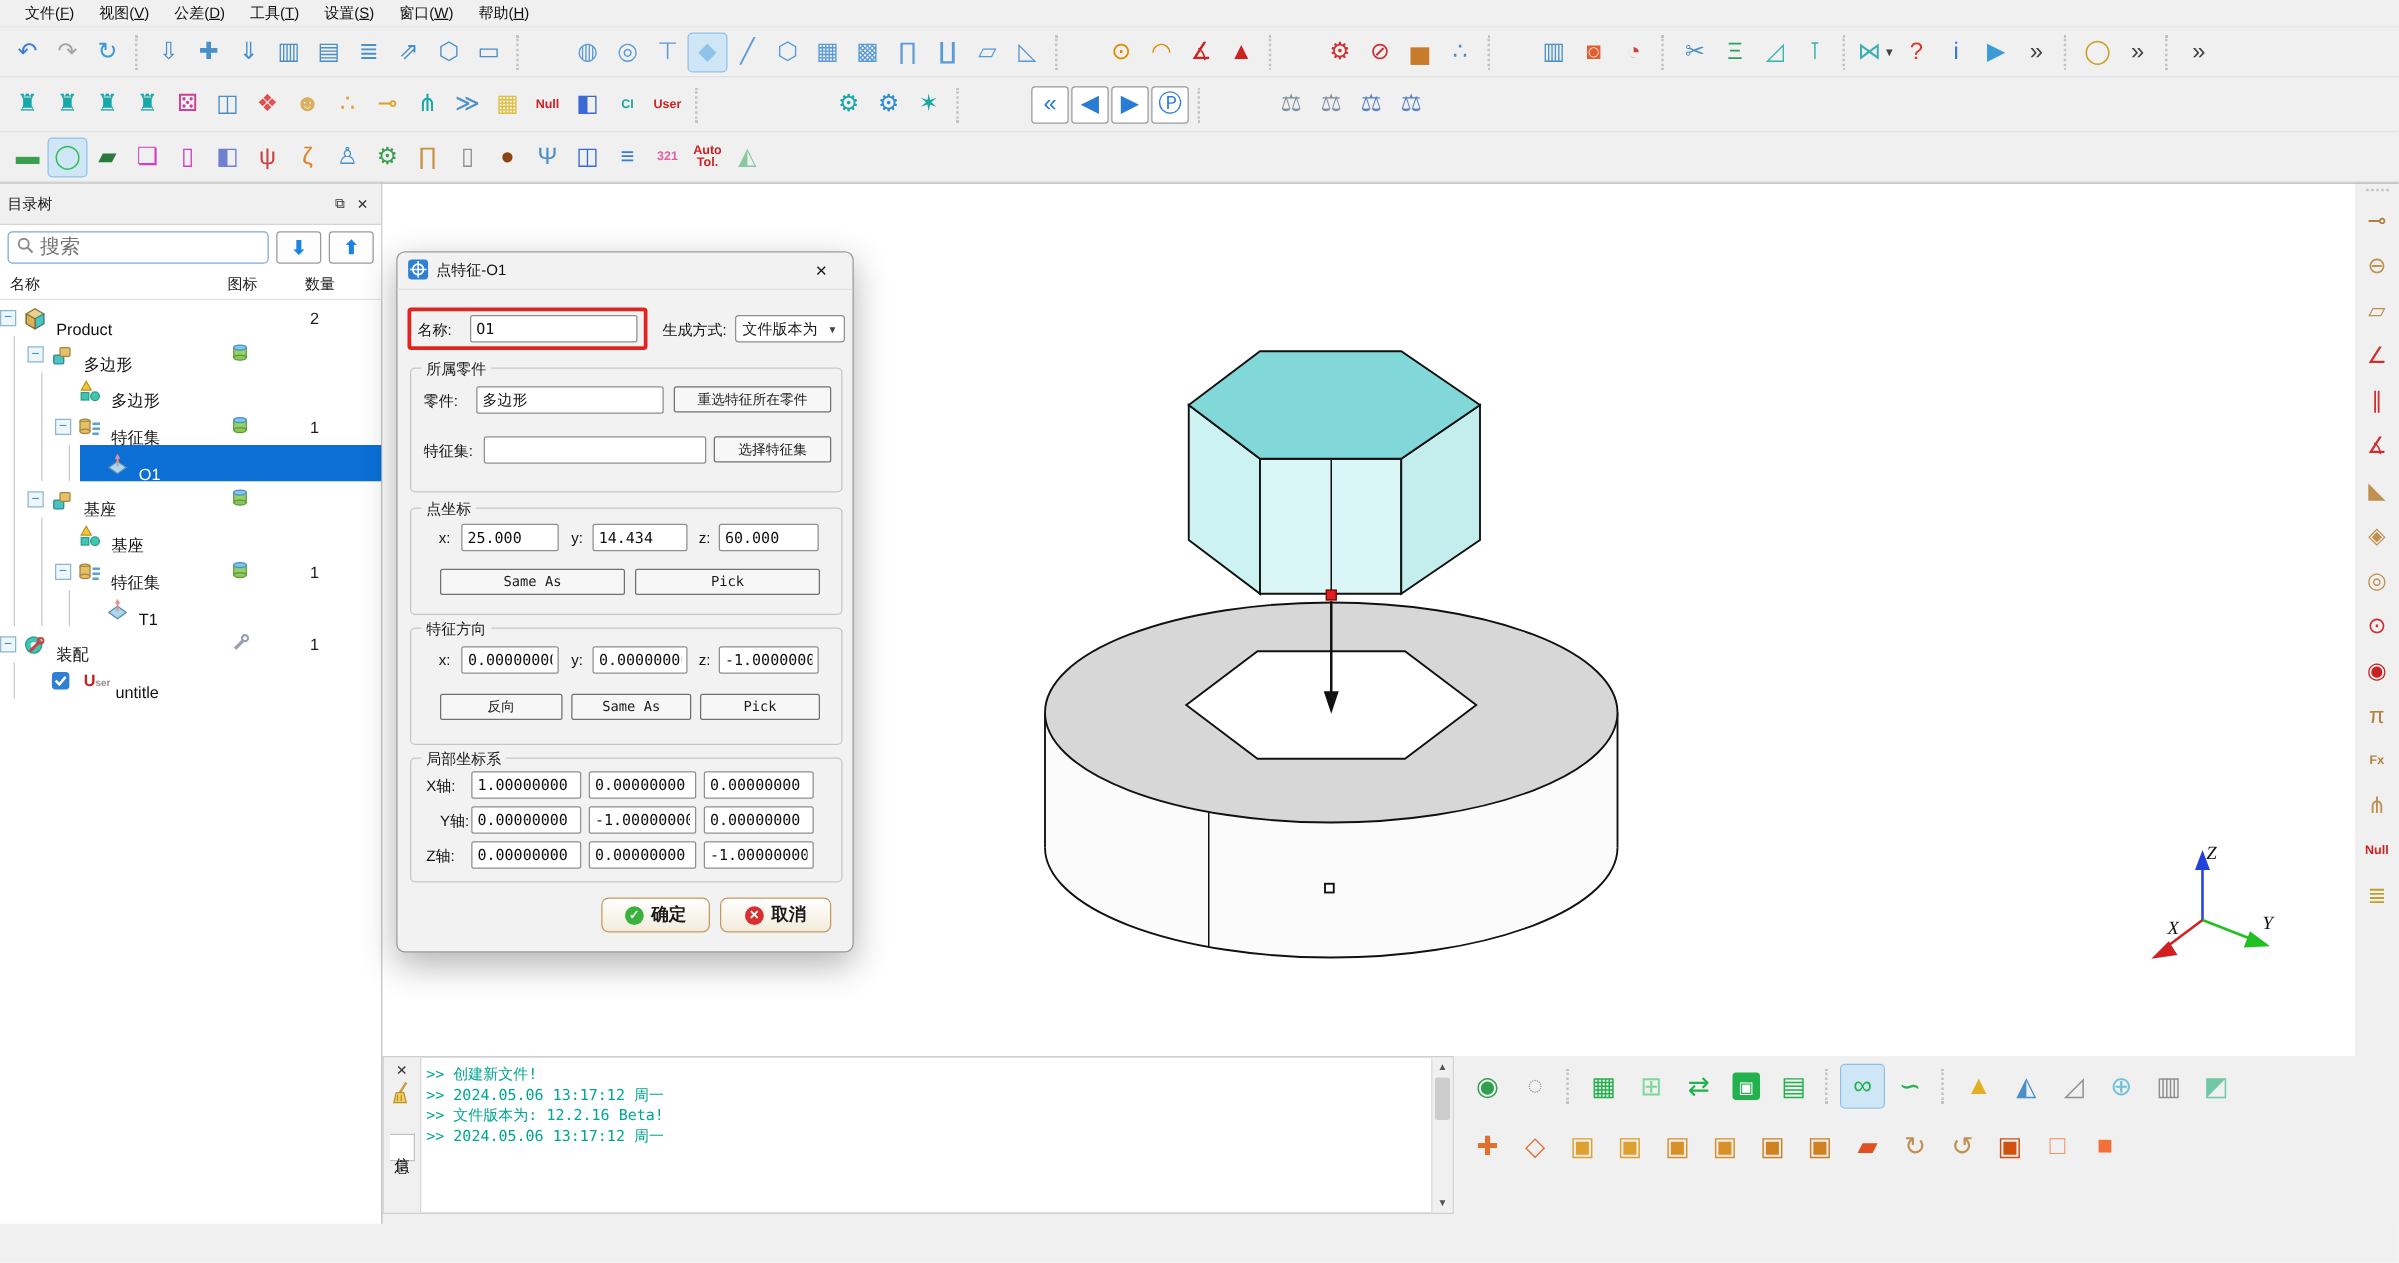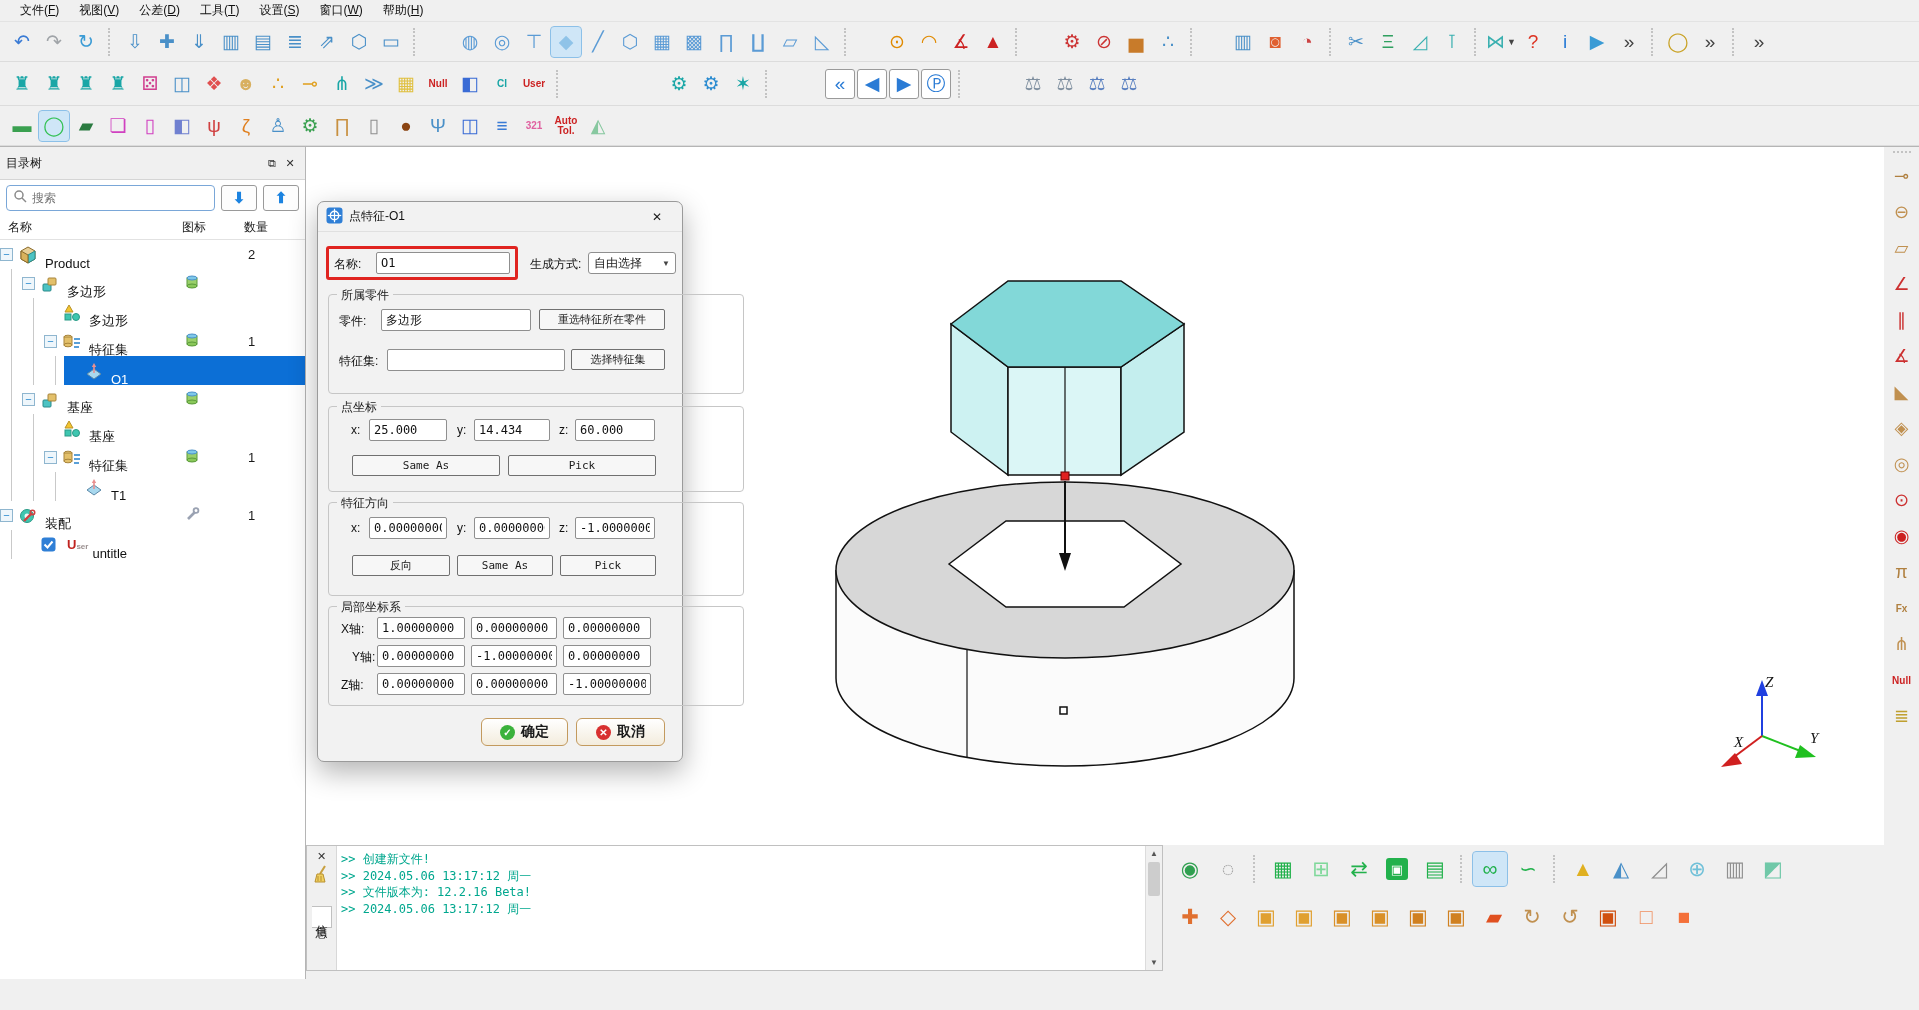--- a/index.html
+++ b/index.html
@@ -24,21 +24,21 @@
   .tb-sp { flex:none; }
   .tb-drop { font-size:9px; color:#444; margin-left:2px; }
 
   
   #tree-panel { position:absolute; left:0; top:146px; width:306px; height:833px; background:#fff; border-right:1px solid #b5b5b5; border-top:1px solid #b5b5b5; }
   #tree-title { height:24px; background:#f0f0f0; border-bottom:1px solid #d5d5d5; display:flex; align-items:center; padding:16px 6px; font-size:12px; }
   #tree-title .t { flex:1; }
   .winbtn { width:18px; height:16px; display:flex; align-items:center; justify-content:center; font-size:11px; color:#333; }
   #tree-search-row { height:36px; display:flex; align-items:center; gap:6px; padding:0 6px; background:#fff; }
   #search-box { flex:1; height:26px; border:1px solid #7aa7d8; border-radius:4px; background:#fff; display:flex; align-items:center; padding:0 6px; gap:5px; }
-  #search-box input { border:none; outline:none; font-size:12px; width:100%; color:#c2410c; background:transparent; }
+  #search-box input { border:none; outline:none; font-size:16px; width:100%; color:#c2410c; background:transparent; }
   .arrow-btn { width:36px; height:26px; border:1px solid #9a9a9a; border-radius:3px; background:#fdfdfd; display:flex; align-items:center; justify-content:center; font-size:15px; color:#1b83e0; font-weight:bold; }
   #tree-header { height:24px; display:flex; border-bottom:1px solid #e2e2e2; background:#fff; font-size:12px; align-items:center; position:relative; }
   #tree-header span { position:absolute; }
   #tree-rows { position:relative; font-size:13px; }
   .tree-row { position:relative; height:29px; display:flex; align-items:center; }
   .tree-row .hl { position:absolute; left:64px; right:0; top:0; bottom:0; background:#0c6fd6; }
   .tree-ind { width:22px; height:100%; flex:none; background:linear-gradient(#c9c9c9,#c9c9c9) 11px 0/1px 100% no-repeat; }
   .tree-exp { width:13px; height:13px; flex:none; border:1px solid #8fb6cf; background:#eef6fb; color:#2a8bd0; font-size:11px; line-height:11px; text-align:center; margin-right:6px; z-index:1; }
   .tree-ic { width:20px; height:18px; flex:none; margin-right:6px; z-index:1; display:flex; align-items:center; }
   .tree-lbl { z-index:1; color:#111;margin-top:17px; }
@@ -56,21 +56,21 @@
   .rt-btn { width:28px; height:30px; margin-bottom:6px; display:flex; align-items:center; justify-content:center; border-radius:3px; }
   .rt-glyph { font-size:18px; }
   .rt-glyph.txt { font-size:10px; font-weight:bold; }
 
   
   #dialog { position:absolute; left:317px; top:200px; width:366px; height:561px; background:#f2f2f2; border:1px solid #9a9a9a; border-radius:7px; box-shadow:0 10px 28px rgba(0,0,0,.3); font-size:12px; }
   #dlg-title { height:30px; display:flex; align-items:center; padding:0 8px; gap:6px; border-bottom:1px solid #e0e0e0; }
   #dlg-title .t { flex:1; font-size:12px; color:#111; }
   #dlg-close { width:34px; height:22px; display:flex; align-items:center; justify-content:center; font-size:12px; border-radius:4px; }
   .dlg-input { border:1px solid #8f8f8f; border-radius:2px; background:#fff; height:22px; font-family:"DejaVu Sans Mono", monospace; font-size:12px; padding:0 4px; color:#111; }
-  .fieldset { position:absolute; left:10px; width:416px; border:1px solid #c6c6c6; border-radius:4px; }
+  .fieldset { position:absolute; left:10px; width:346px; border:1px solid #c6c6c6; border-radius:4px; }
   .legend { position:absolute; top:-8px; left:8px; background:#f2f2f2; padding:0 4px; font-size:12px; }
   .flabel { position:absolute; font-size:12px; color:#111; }
   .fbtn { position:absolute; height:21px; border:1px solid #707070; border-radius:2px; background:#f7f7f7; font-size:11px; display:flex; align-items:center; justify-content:center; font-family:"DejaVu Sans Mono", monospace; }
   .fbtn.cn { font-family:"Liberation Sans", sans-serif; }
   #name-hl { position:absolute; left:8px; top:44px; width:192px; height:34px; border:3px solid #e02420; border-radius:3px; }
   #gen-select { position:absolute; left:270px; top:50px; width:88px; height:22px; border:1px solid #8f8f8f; border-radius:3px; background:#fff; display:flex; align-items:center; padding:0 5px; justify-content:space-between; }
   .okbtn { position:absolute; height:28px; border:1px solid #c39a5e; border-radius:6px; background:linear-gradient(#ffffff,#f3ecdd); display:flex; align-items:center; justify-content:center; gap:6px; font-size:14px; font-weight:bold; }
   .cir { width:15px; height:15px; border-radius:50%; color:#fff; font-size:10px; line-height:15px; text-align:center; font-weight:bold; }
 
   
@@ -673,21 +673,21 @@
             </svg></span>
         <span class="t">点特征-O1</span>
         <span id="dlg-close">✕</span>
       </div>
 
       <div id="name-hl"></div>
       <span class="flabel" style="left:16px; top:54px;">名称:</span>
       <input class="dlg-input" style="position: absolute; left: 58px; top: 50px; width: 134px;" value="O1">
       <span class="flabel" style="left:212px; top:54px;">生成方式:</span>
       <div id="gen-select">
-        <span>自由选择</span>
+        <span>文件版本为</span>
         <span style="font-size:8px;color:#444;">▼</span>
       </div>
 
       <div class="fieldset" style="top:92px; height:100px;">
         <span class="legend">所属零件</span>
         <span class="flabel" style="left:10px; top:18px;">零件:</span>
         <input class="dlg-input" style="position: absolute; left: 52px; top: 14px; width: 150px;" value="多边形">
         <div class="fbtn cn" style="left:210px; top:14px; width:126px;">重选特征所在零件</div>
         <span class="flabel" style="left:10px; top:58px;">特征集:</span>
         <input class="dlg-input" style="position: absolute; left: 58px; top: 54px; width: 178px;" value="">

